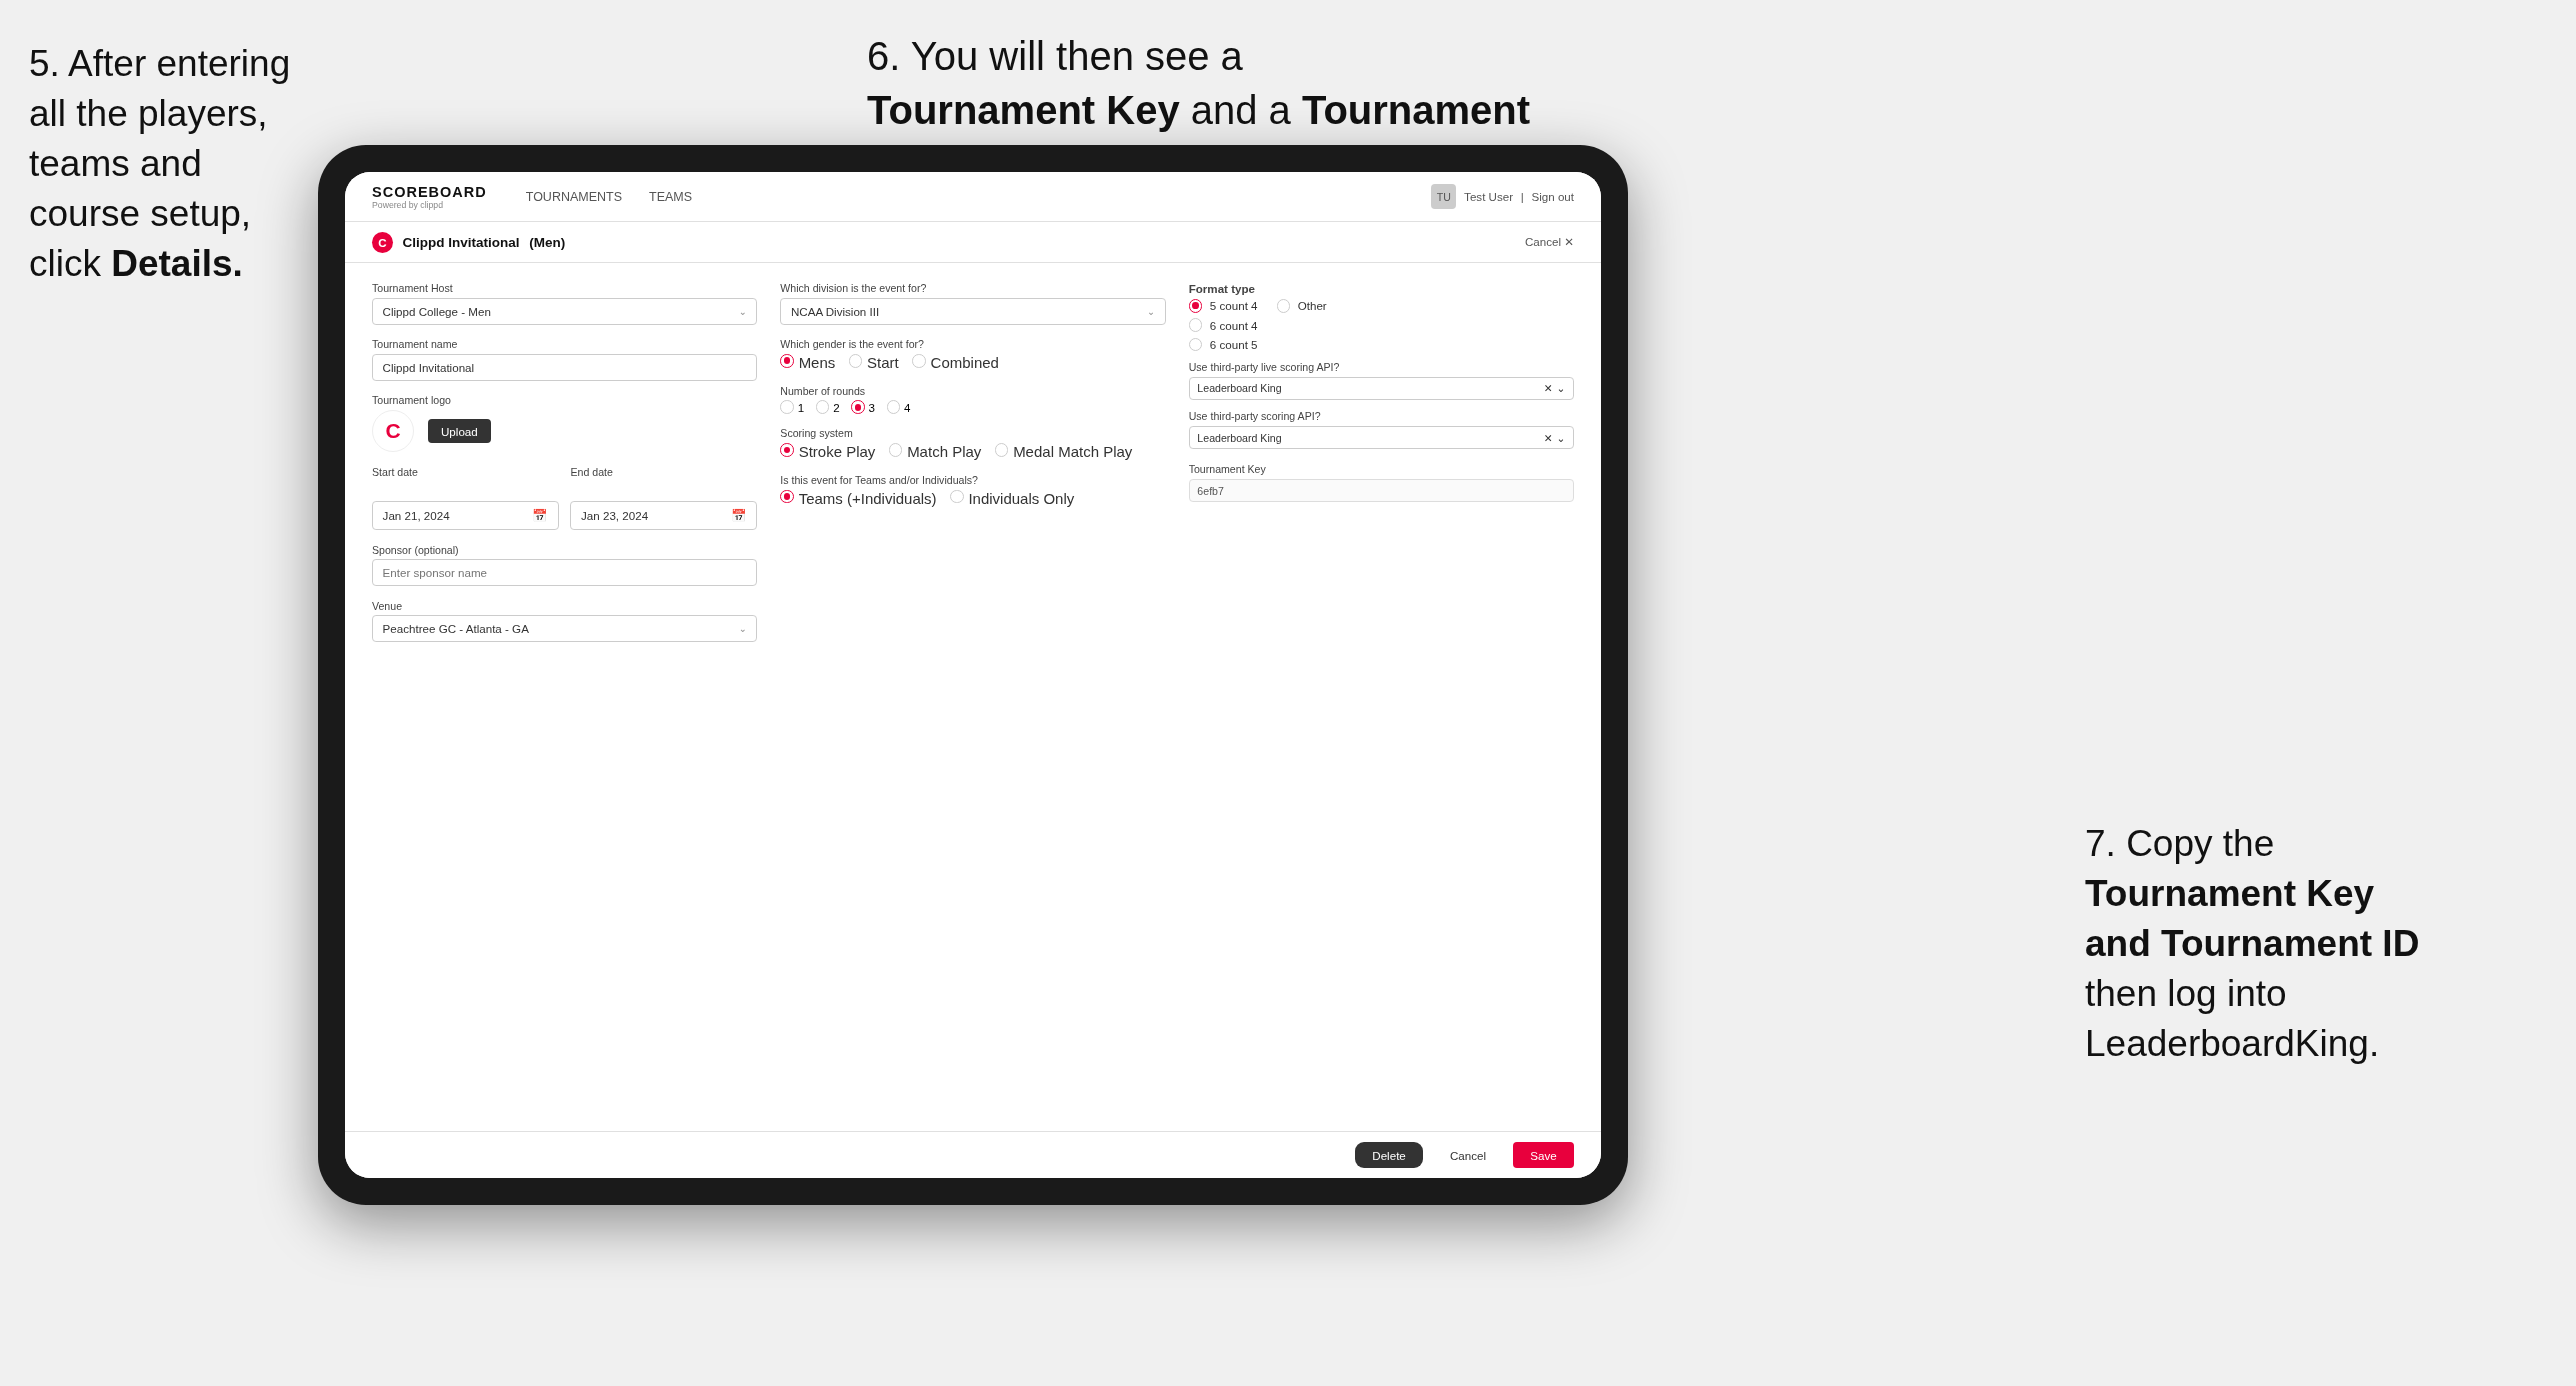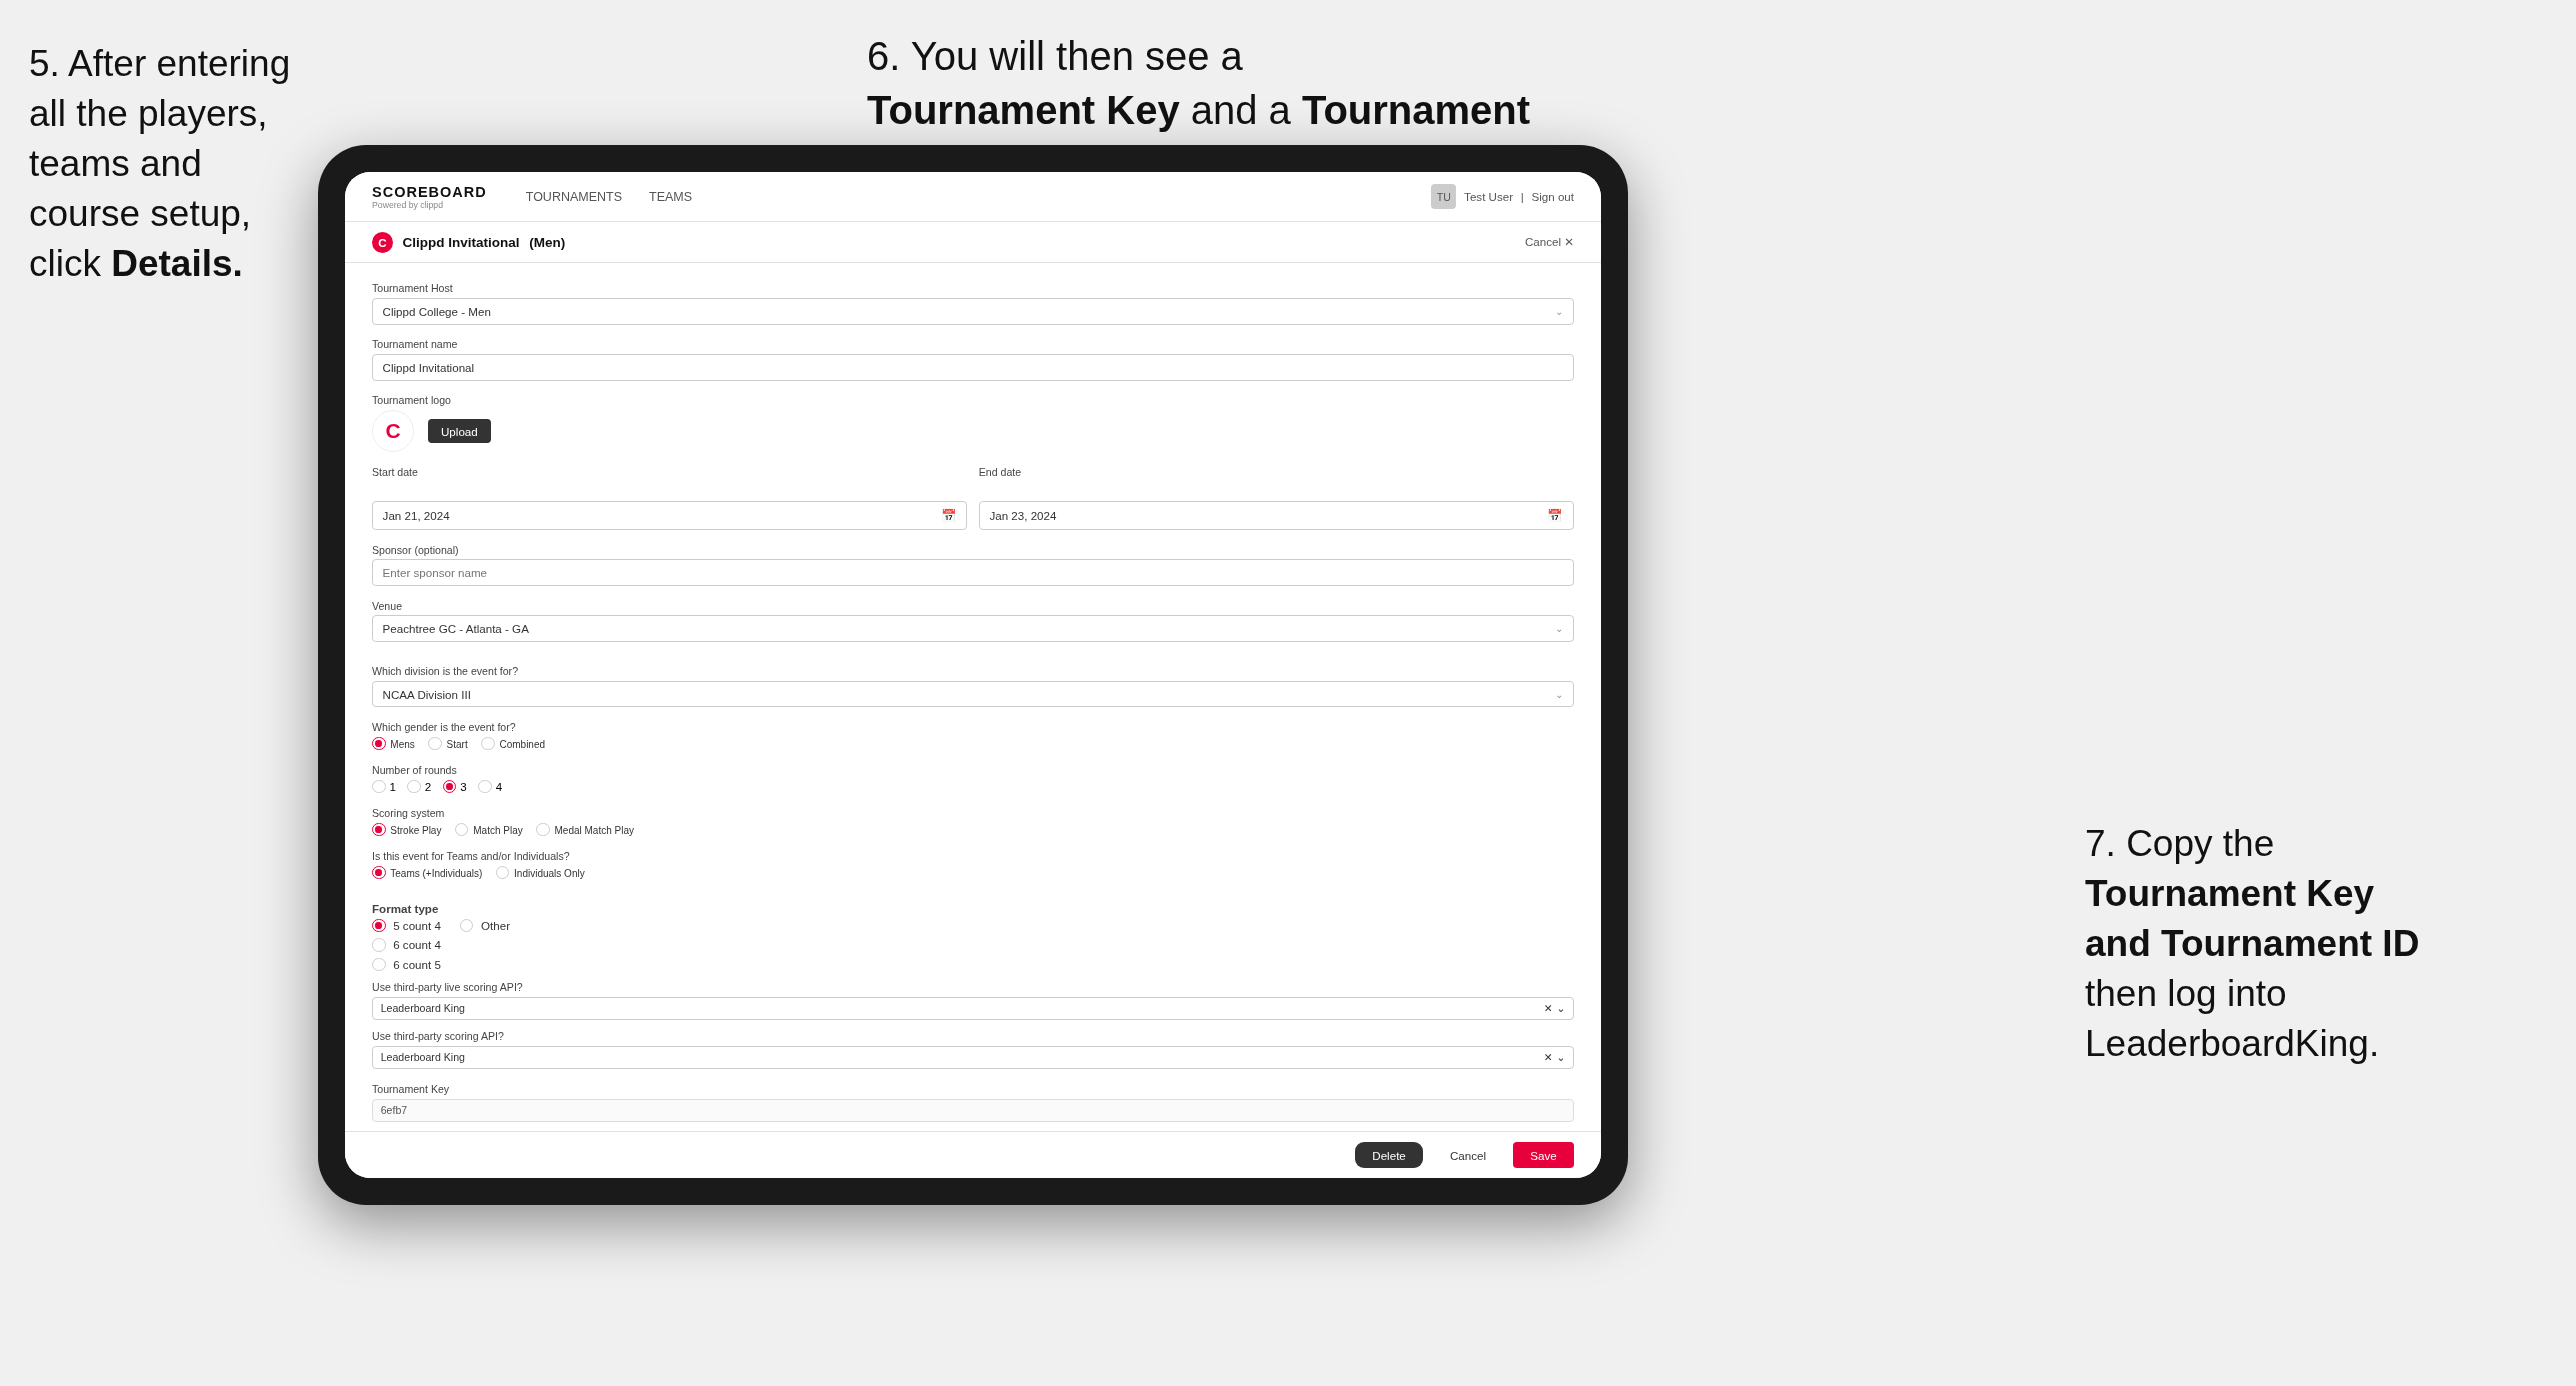--- a/index.html
+++ b/index.html
@@ -186,21 +186,21 @@
     
     .main-content {
       flex: 1;
       overflow-y: auto;
       padding: 19px 27px;
       background: #fff;
     }
 
     .content-grid {
       display: grid;
-      grid-template-columns: 1fr;
+      grid-template-columns: 1fr 1fr 1fr;
       gap: 23px;
     }
 
     .form-section { display: flex; flex-direction: column; gap: 13.5px; }
 
     .field-label {
       font-size: 10.6px;
       color: #444;
       margin-bottom: 3.9px;
       font-weight: 500;
@@ -269,23 +269,23 @@
 
     
     .radio-group {
       display: flex;
       gap: 13.5px;
       align-items: center;
       flex-wrap: wrap;
     }
     .radio-item {
       display: flex;
-      align-items: flex-end;
+      align-items: flex-start;
       gap: 4.8px;
-      font-size: 10px;
+      font-size: 15px;
       color: #333;
     }
     .radio-dot {
       width: 13.5px;
       height: 13.5px;
       border-radius: 50%;
       border: 1.9px solid #ccc;
       display: flex;
       align-items: center;
       justify-content: center;

